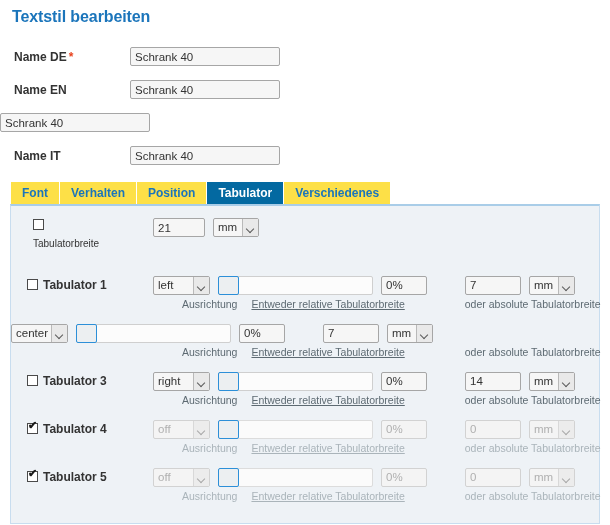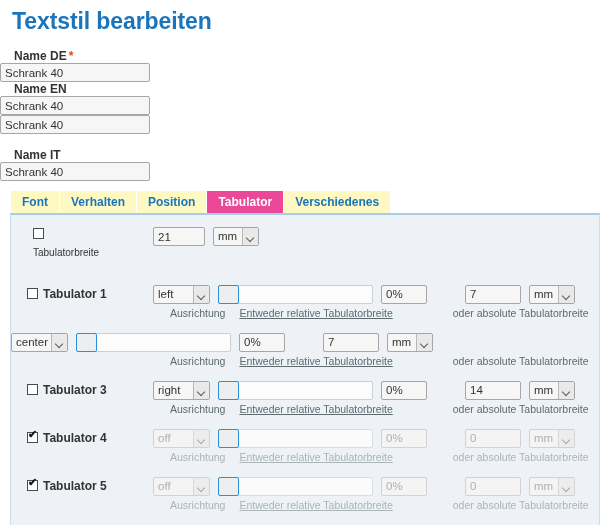--- a/index.html
+++ b/index.html
@@ -11,36 +11,35 @@
     height: 525px;
     background: #ffffff;
     font-family: "Liberation Sans", sans-serif;
     font-size: 12px;
     color: #333333;
     overflow: hidden;
   }
 
   
   #page-title {
-    font-size: 23px;
+    font-size: 16px;
     font-weight: bold;
     color: #1b75bb;
     padding: 8px 0 0 12px;
     letter-spacing: -0.1px;
   }
 
   
   #name-fields {
     margin-top: 14px;
   }
   .name-row {
     display: flex;
-    align-items: flex-start;
+    align-items: center;
     height: 33px;
-    flex-direction: column;
   }
   .name-label {
     width: 130px;
     padding-left: 14px;
     box-sizing: border-box;
     font-size: 12px;
     font-weight: bold;
     color: #333333;
   }
   .req-star {
@@ -72,27 +71,27 @@
     height: 22px;
   }
   .tab {
     box-sizing: border-box;
     height: 22px;
     line-height: 22px;
     padding: 0 11px;
     font-size: 12px;
     font-weight: bold;
     color: #1b75bb;
-    background: #fef9c3;
+    background: #fde047;
     border-left: 1px solid #ffffff;
     cursor: pointer;
     white-space: nowrap;
   }
   .tab.active {
-    background: #ec4899;
+    background: #0369a1;
     color: #ffffff;
   }
 
   
   #tab-panel {
     box-sizing: border-box;
     margin: 0 10px 0 10px;
     background: #eef2f6;
     border: 1px solid #c8ddef;
     border-top: 2px solid #a9cde8;
@@ -227,21 +226,21 @@
     border: 1.5px solid #2c8fd8;
     border-radius: 2px;
     cursor: grab;
   }
   .pct-input { width: 46px; margin-left: 8px; text-align: left; }
   .abs-input { width: 56px; margin-left: 38px; }
 
   .row-hints {
     display: flex;
     position: absolute;
-    left: 0;
+    left: 12px;
     top: 32px;
     font-size: 10.5px;
     color: #5d6a72;
     white-space: nowrap;
   }
   .hint-align { margin-left: 159px; }
   .hint-rel   { margin-left: 14px; text-decoration: underline; }
   .hint-abs   { margin-left: 60px; }
 
   

